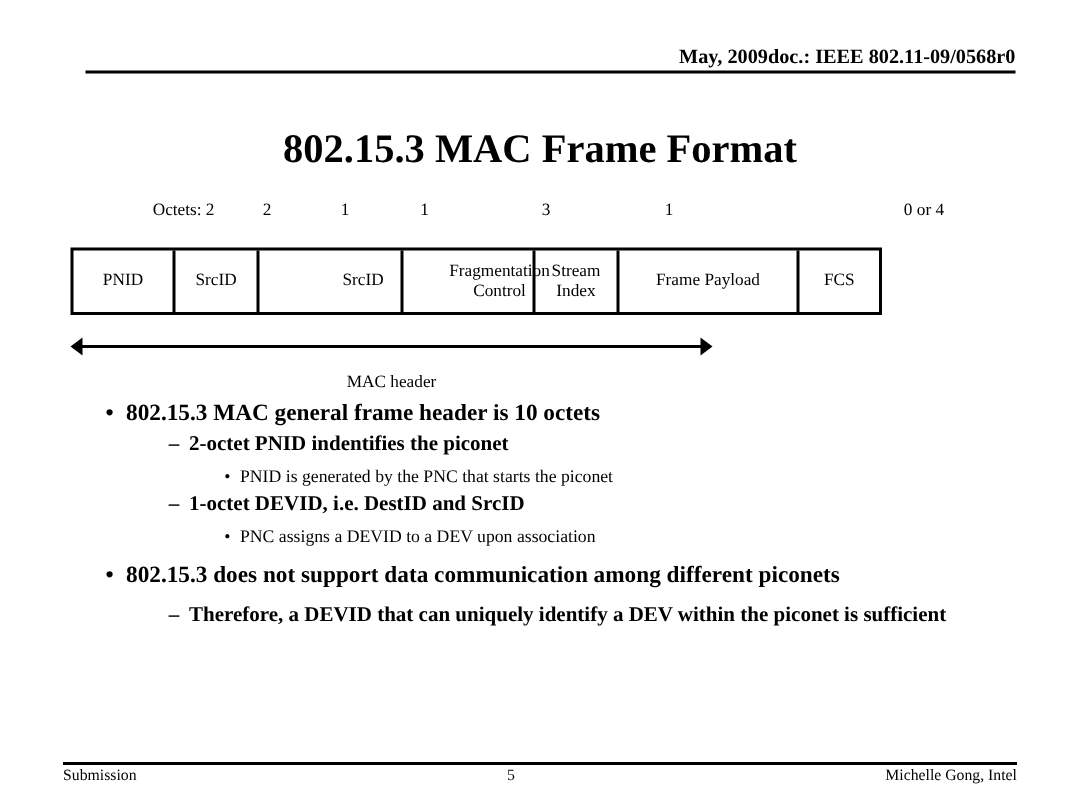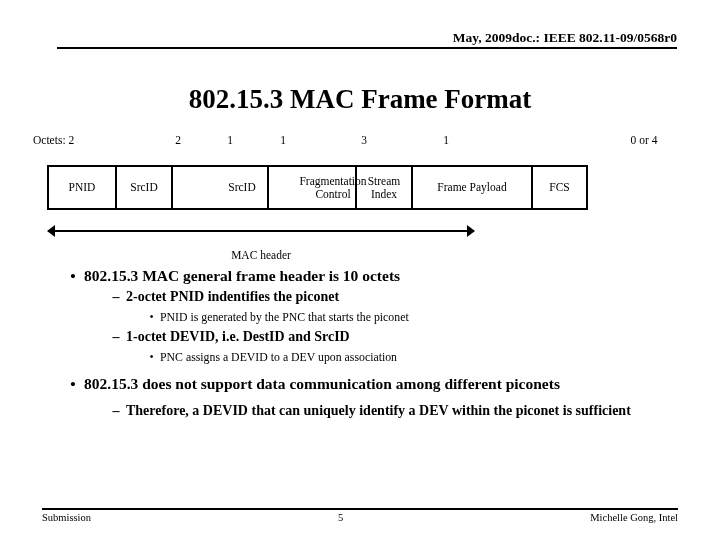--- a/index.html
+++ b/index.html
@@ -64,21 +64,21 @@
     font-family: "Liberation Serif", "DejaVu Serif", serif;
   }
   .octet-lbl {
     position: absolute;
     top: 0;
     text-align: center;
     white-space: nowrap;
     line-height: 15px;
   }
   .octet-lbl.lead {
-    text-align: left;
+    text-align: right;
   }
 
   .frame-boxes {
     position: absolute;
     left: 47px;
     top: 32px;
     height: 45px;
     display: flex;
     border: 2px solid #000;
     box-sizing: border-box;
@@ -231,21 +231,21 @@
 
 <div class="frame-diagram">
 
   <div class="octet-row">
     <span class="octet-lbl lead" style="left:33px;width:110px;">Octets: 2</span>
     <span class="octet-lbl" style="left:155px;width:46px;">2</span>
     <span class="octet-lbl" style="left:204px;width:52px;">1</span>
     <span class="octet-lbl" style="left:258px;width:50px;">1</span>
     <span class="octet-lbl" style="left:312px;width:104px;">3</span>
     <span class="octet-lbl" style="left:418px;width:56px;">1</span>
-    <span class="octet-lbl" style="left:612px;width:64px;">0 or 4</span>
+    <span class="octet-lbl" style="left:584px;width:64px;">0 or 4</span>
   </div>
 
   <div class="frame-boxes">
     <div class="frame-cell" style="width:68px;">PNID</div>
     <div class="frame-cell" style="width:56px;">SrcID</div>
     <div class="frame-cell" style="width:52px;margin-left:44px;">SrcID</div>
     <div class="frame-cell" style="width:88px;padding-left:44px;">Fragmentation Control</div>
     <div class="frame-cell" style="width:56px;">Stream Index</div>
     <div class="frame-cell" style="width:120px;">Frame Payload</div>
     <div class="frame-cell" style="width:53px;">FCS</div>

